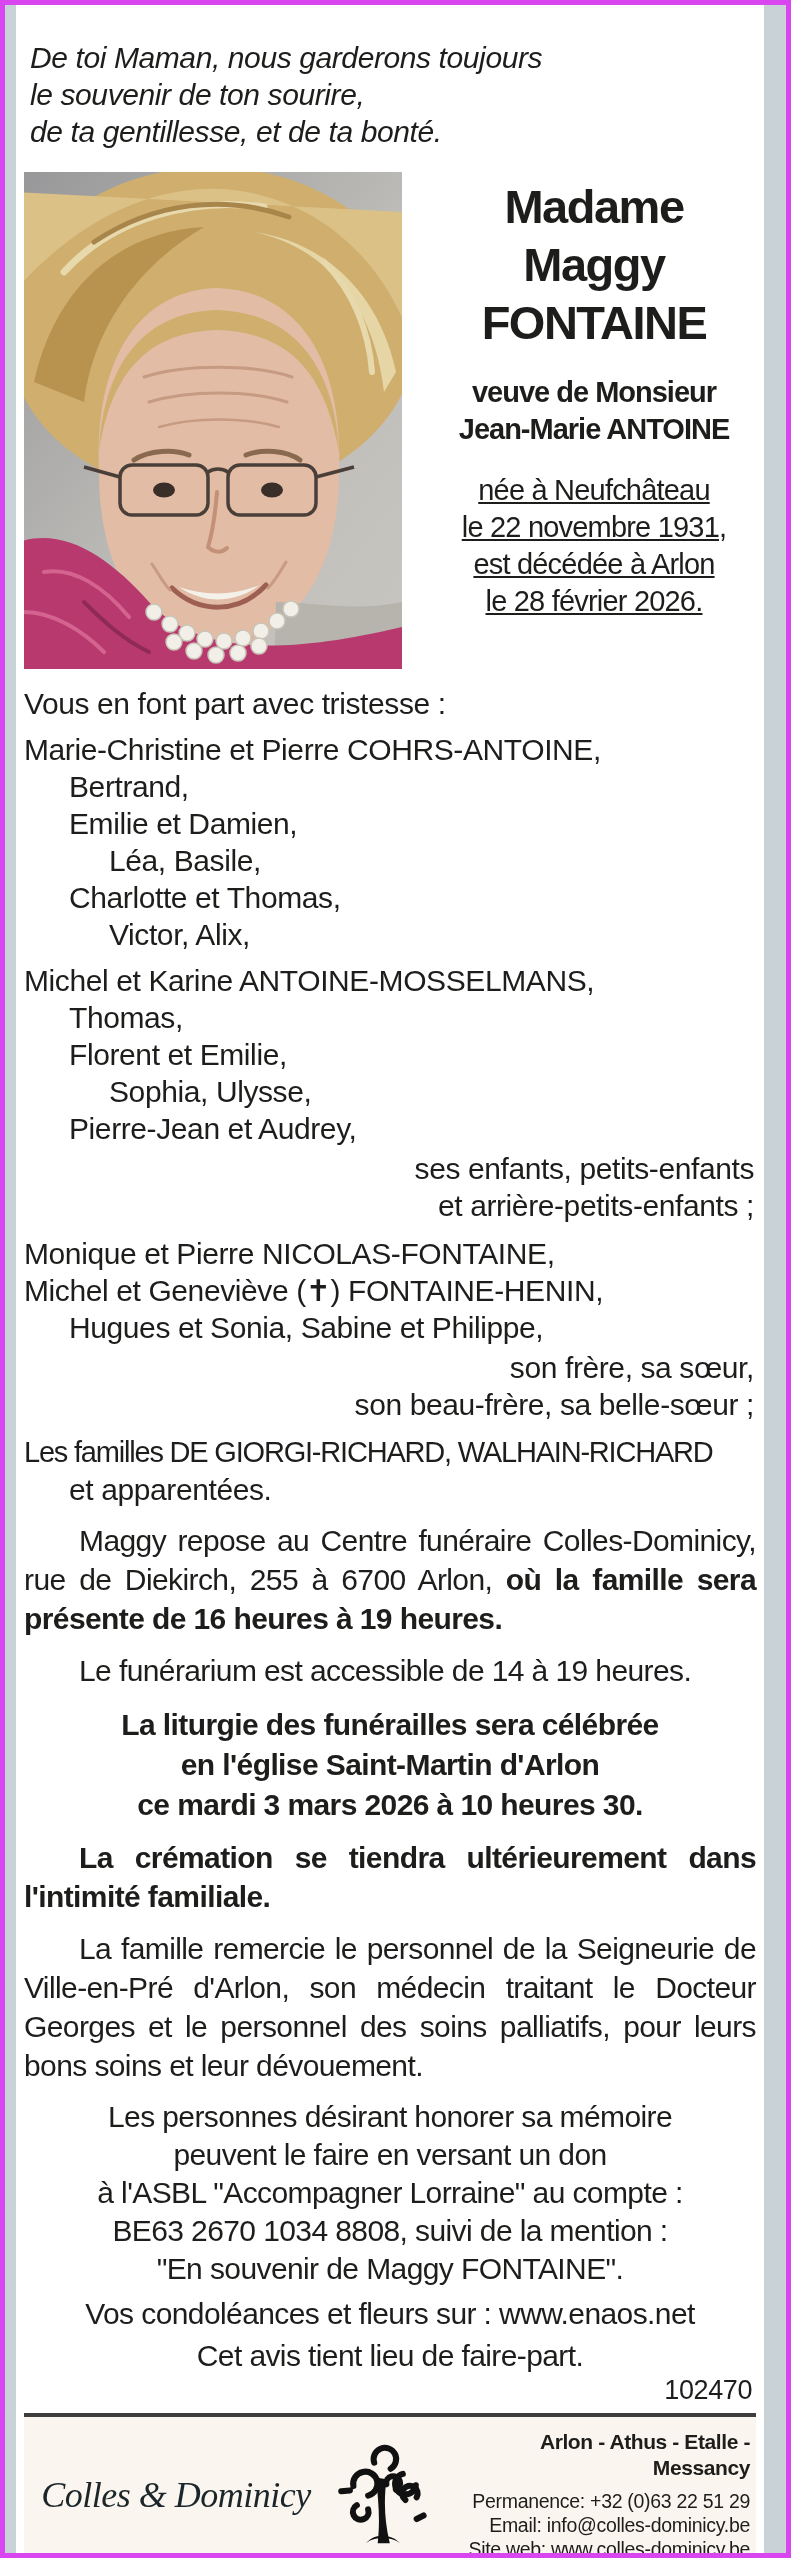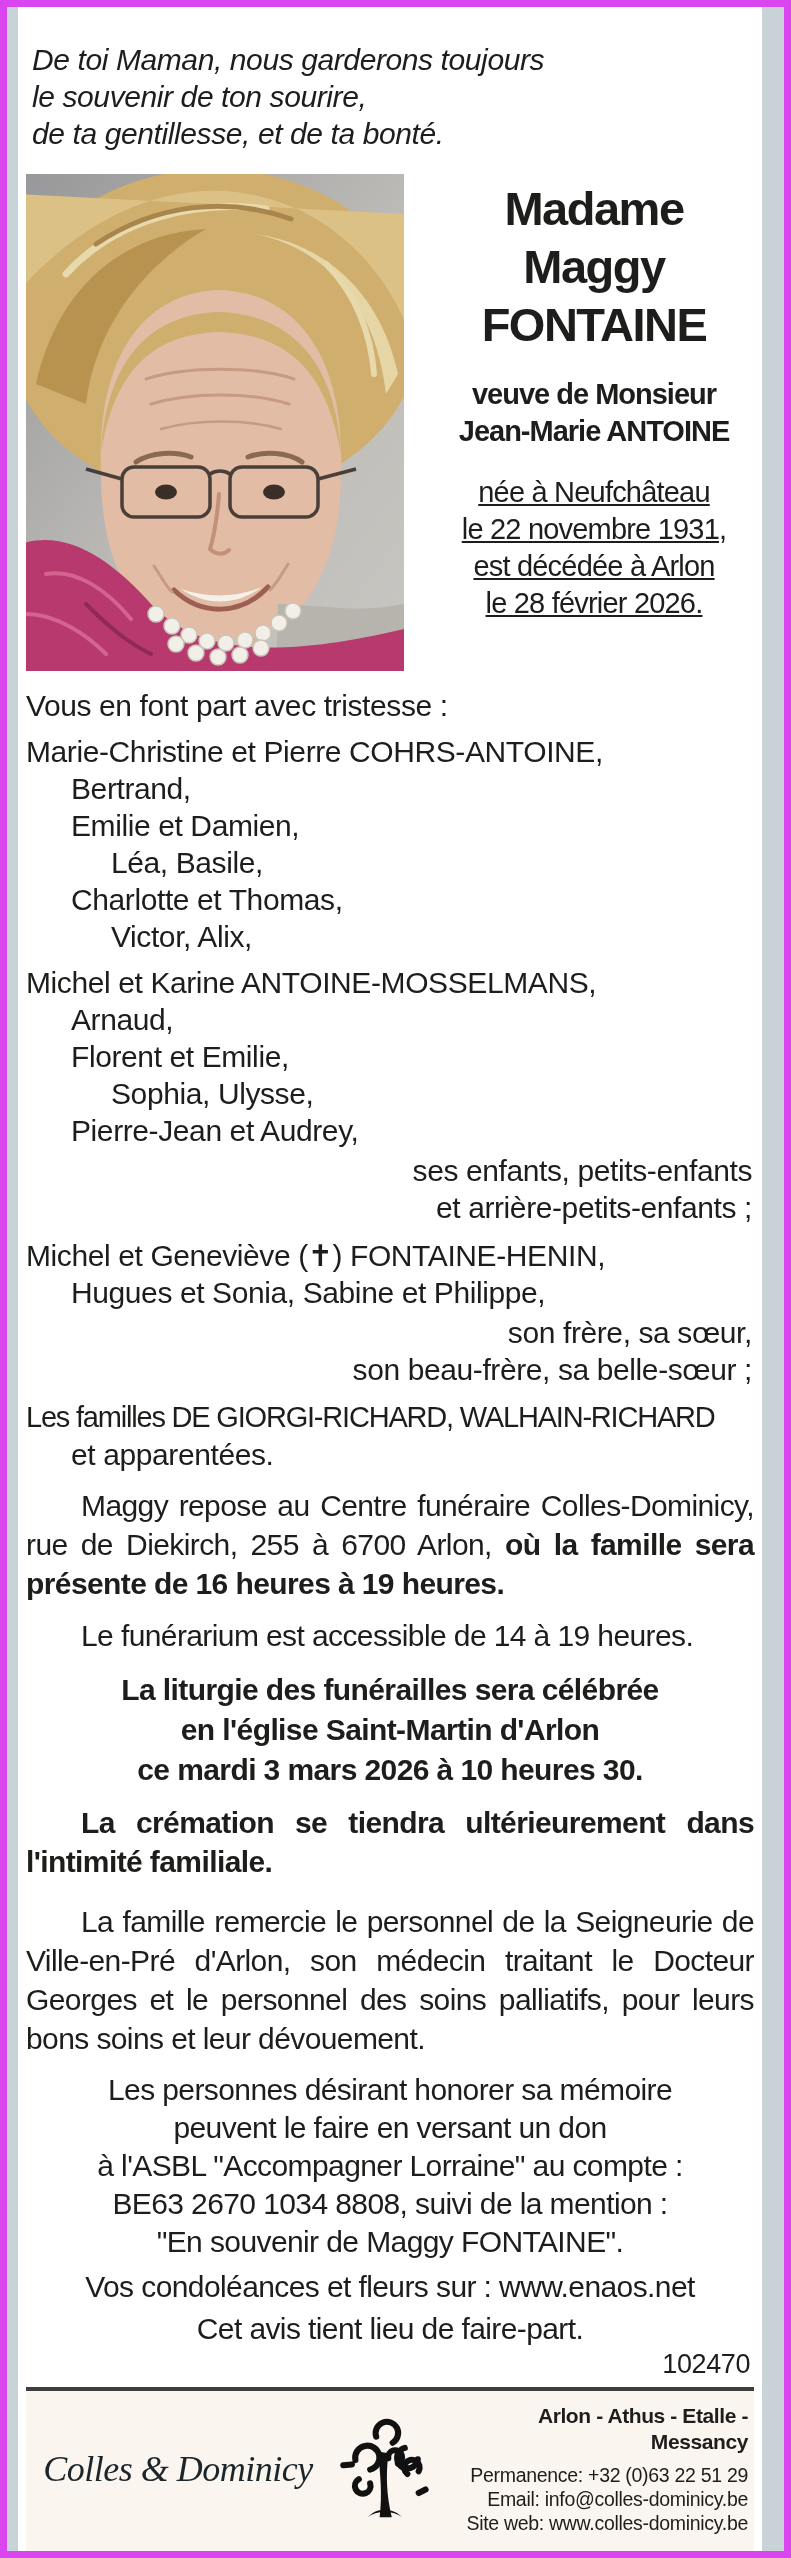--- a/index.html
+++ b/index.html
@@ -2,21 +2,21 @@
 <html><head>
 <meta charset="utf-8">
 <style>
   * { box-sizing: border-box; }
   body { margin: 0; background: #c9d2d7; }
   .page {
     position: relative;
     width: 791px; height: 2558px;
     margin: 0;
     background: #ffffff;
-    border: 7px solid #d946ef;
+    border: 5px solid #d946ef;
     overflow: hidden;
     font-family: "Liberation Sans", sans-serif;
     color: #1d1d1b;
   }
   .strip { position: absolute; top: 0; bottom: 0; background: #c9d2d7; z-index: 0; }
   .strip-left { left: 0; width: 11px; }
   .strip-right { right: 0; width: 22px; }
   .content {
     position: absolute; left: 11px; right: 22px; top: 0; bottom: 0;
     display: flex; flex-direction: column;
@@ -158,32 +158,33 @@
       <div class="body-line">Marie-Christine et Pierre COHRS-ANTOINE,</div>
       <div class="body-line ind1">Bertrand,</div>
       <div class="body-line ind1">Emilie et Damien,</div>
       <div class="body-line ind2">Léa, Basile,</div>
       <div class="body-line ind1">Charlotte et Thomas,</div>
       <div class="body-line ind2">Victor, Alix,</div>
     </div>
 
     <div class="gap-top">
       <div class="body-line">Michel et Karine ANTOINE-MOSSELMANS,</div>
-      <div class="body-line ind1">Arnaud,</div>
+      <div class="body-line ind1">Thomas,</div>
       <div class="body-line ind1">Florent et Emilie,</div>
       <div class="body-line ind2">Sophia, Ulysse,</div>
       <div class="body-line ind1">Pierre-Jean et Audrey,</div>
     </div>
 
     <div style="margin-top:3px">
       <div class="right-italic">ses enfants, petits-enfants</div>
       <div class="right-italic">et arrière-petits-enfants ;</div>
     </div>
 
     <div style="margin-top:11px">
+      <div class="body-line">Monique et Pierre NICOLAS-FONTAINE,</div>
       <div class="body-line">Michel et Geneviève (✝) FONTAINE-HENIN,</div>
       <div class="body-line ind1">Hugues et Sonia, Sabine et Philippe,</div>
     </div>
 
     <div style="margin-top:3px">
       <div class="right-italic">son frère, sa sœur,</div>
       <div class="right-italic">son beau-frère, sa belle-sœur ;</div>
     </div>
 
     <div style="margin-top:11px">
@@ -194,21 +195,21 @@
     <p class="para" style="margin-bottom:0"><span>Maggy repose au Centre funéraire Colles-Dominicy, rue de Diekirch, 255 à 6700 Arlon, </span><span class="bold">où la famille sera présente de 16 heures à 19 heures.</span></p>
 
     <p class="para" style="margin-bottom:0">Le funérarium est accessible de 14 à 19 heures.</p>
 
     <div class="center-block">
       <div class="lit-line">La liturgie des funérailles sera célébrée</div>
       <div class="lit-line">en l'église Saint-Martin d'Arlon</div>
       <div class="lit-line">ce mardi 3 mars 2026 à 10 heures 30.</div>
     </div>
 
-    <p class="para bold" style="margin-bottom:8px">La crémation se tiendra ultérieurement dans l'intimité familiale.</p>
+    <p class="para bold" style="margin-bottom:0">La crémation se tiendra ultérieurement dans l'intimité familiale.</p>
 
     <p class="para" style="margin-bottom:0">La famille remercie le personnel de la Seigneurie de Ville-en-Pré d'Arlon, son médecin traitant le Docteur Georges et le personnel des soins palliatifs, pour leurs bons soins et leur dévouement.</p>
 
     <div class="center-block" style="margin-top:13px">
       <div class="don-line">Les personnes désirant honorer sa mémoire</div>
       <div class="don-line">peuvent le faire en versant un don</div>
       <div class="don-line">à l'ASBL "Accompagner Lorraine" au compte :</div>
       <div class="don-line">BE63 2670 1034 8808, suivi de la mention :</div>
       <div class="don-line">"En souvenir de Maggy FONTAINE".</div>
     </div>

